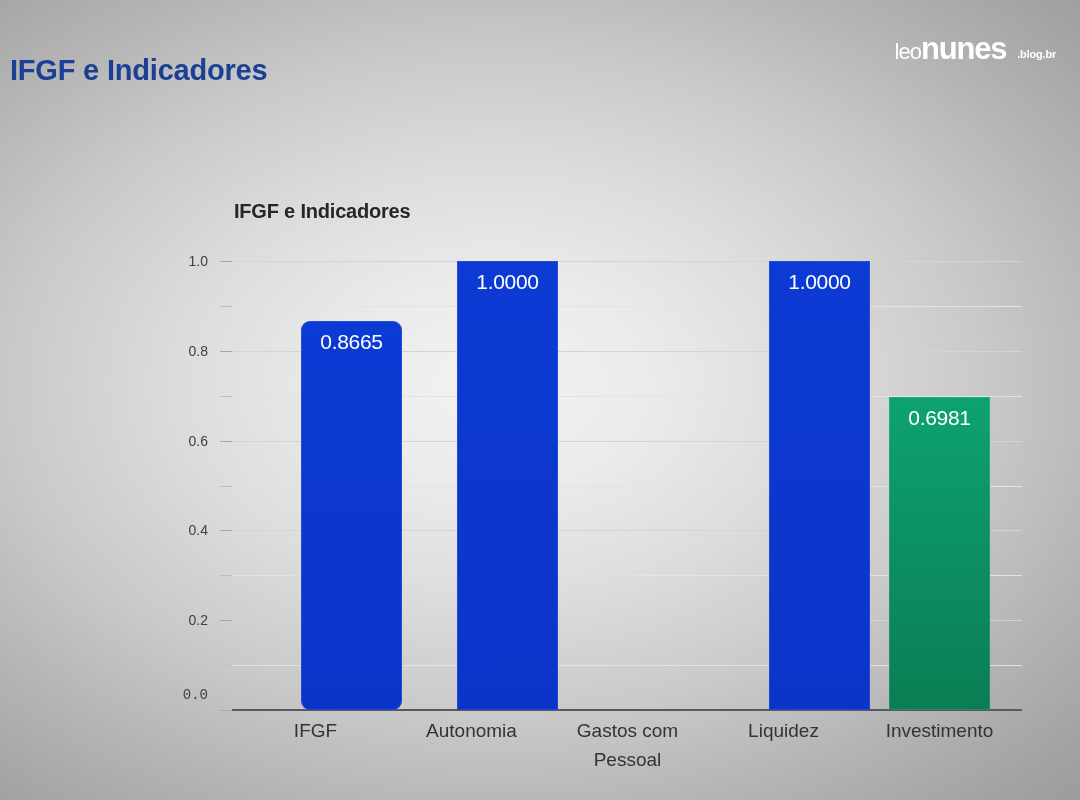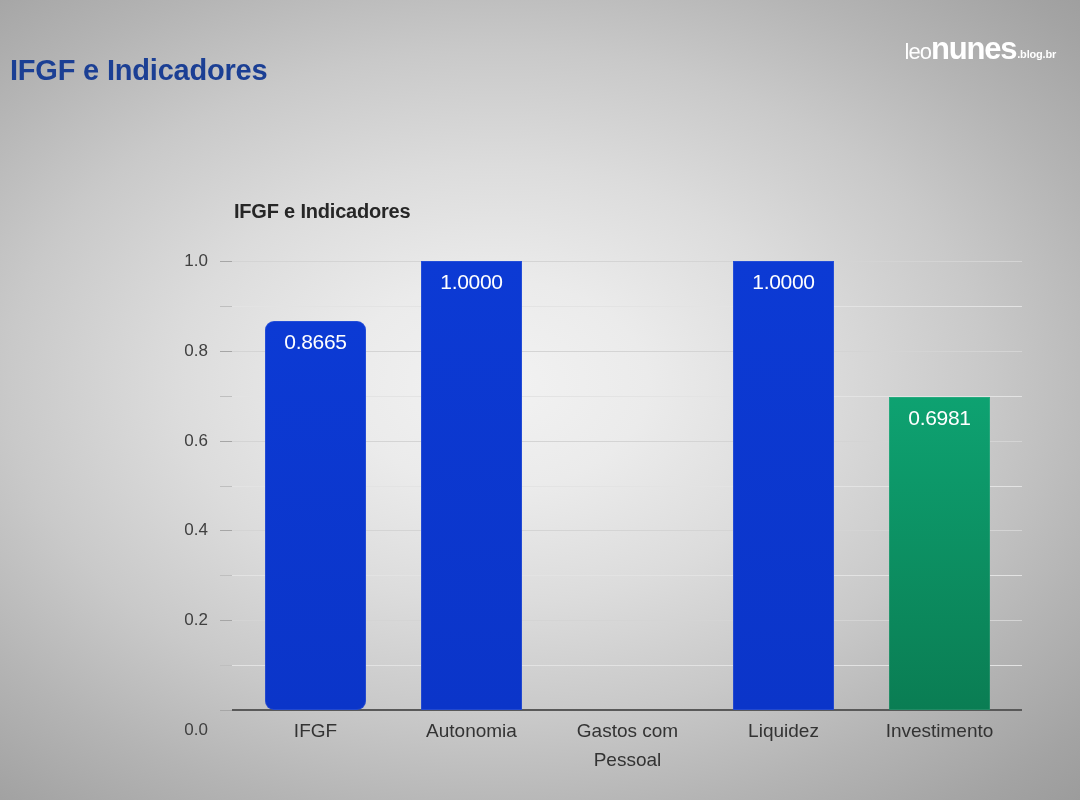--- a/index.html
+++ b/index.html
@@ -48,21 +48,21 @@
   #logo .nunes {
     font-size: 31px;
     font-weight: 800;
     letter-spacing: -1.2px;
     margin-top: 15px;
   }
   #logo .tld {
     font-size: 11px;
     font-weight: 700;
     letter-spacing: -0.2px;
-    margin-left: 1px;
+    margin-left: 11px;
     position: relative;
     top: -1px;
   }
 
   
   #slide-title {
     position: absolute;
     left: 10px;
     top: 54px;
     font-size: 29px;
@@ -129,35 +129,36 @@
   #ylabels {
     position: absolute;
     left: 0;
     top: 261px;
     width: 222px;
     height: 449px;
   }
   #ylabels .ylab {
     position: absolute;
     right: 14px;
-    font-size: 17px;
+    font-size: 14px;
     color: #404040;
     transform: translateY(-50%);
     white-space: nowrap;
     text-align: center;
   }
 
   .bar {
     position: absolute;
     bottom: 0;
     width: 101px;
   }
   .bar.blue {
     background: linear-gradient(180deg, #0c3ad4 0%, #0b35c9 100%);
     box-shadow: inset 0 0 0 1px rgba(255,255,255,0.10);
+    margin-left: 36px;
   }
   .bar.green {
     background: linear-gradient(180deg, #0ea271 0%, #0a7d53 100%);
     box-shadow: inset 0 0 0 1px rgba(255,255,255,0.10);
   }
   .bar .value {
     position: absolute;
     top: 9px;
     left: 0;
     width: 100%;
@@ -195,21 +196,21 @@
     <span class="tld">.blog.br</span>
   </div>
 
   <div id="slide-title">IFGF e Indicadores</div>
 
   <div id="chart">
 
     <div id="chart-title">IFGF e Indicadores</div>
 
     <div id="ylabels">
-        <div class="ylab" style="top: 469px;">0.0</div>
+        <div class="ylab" style="top: 434px; font-family: Liberation Mono, monospace;">0.0</div>
         <div class="ylab" style="top: 359.2px;">0.2</div>
         <div class="ylab" style="top: 269.4px;">0.4</div>
         <div class="ylab" style="top: 179.6px;">0.6</div>
         <div class="ylab" style="top: 89.8px;">0.8</div>
         <div class="ylab" style="top: 0px;">1.0</div>
       </div>
 
     <div id="plot">
       <div id="axis-line"></div>
     <div class="gridline" style="top: 404.1px;"></div>

